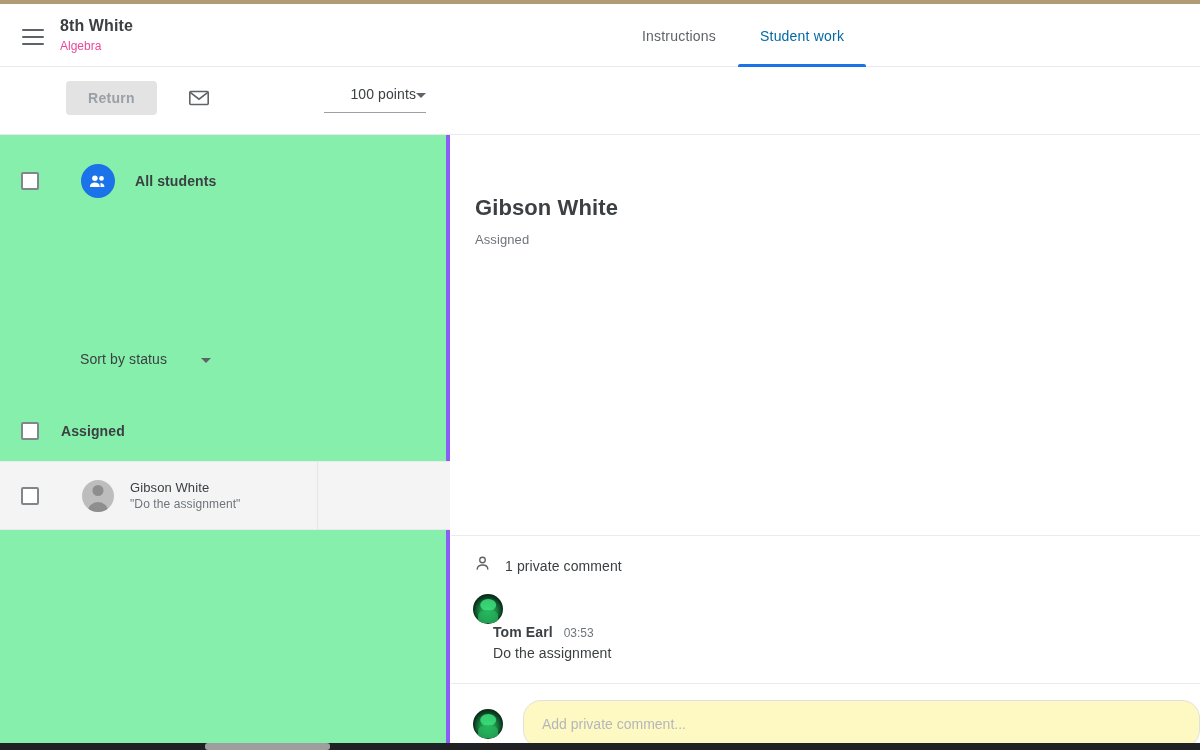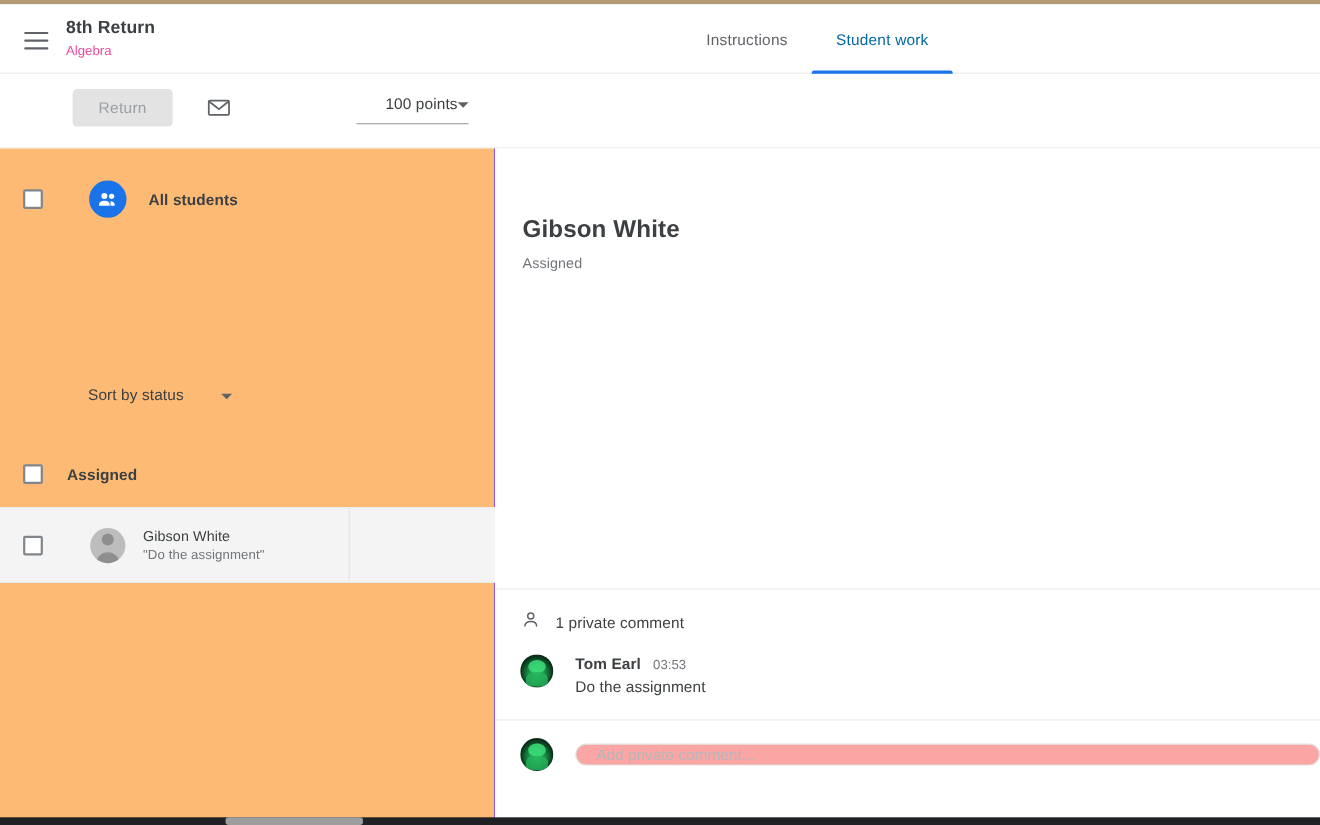--- a/index.html
+++ b/index.html
@@ -127,20 +127,21 @@
     width: 91px;
     height: 34px;
     border: none;
     border-radius: 4px;
     background: #e3e3e3;
     color: #9aa0a6;
     font-size: 14px;
     font-family: "Liberation Sans", sans-serif;
     letter-spacing: 0.3px;
     cursor: default;
+    font-weight: bold;
   }
 
   .mail-icon-btn {
     position: absolute;
     left: 184px;
     top: 16px;
     width: 30px;
     height: 28px;
     cursor: pointer;
     display: flex;
@@ -172,22 +173,22 @@
     border-right: 5px solid transparent;
     border-top: 5px solid #5f6368;
   }
 
   
   .left-pane {
     position: absolute;
     top: 135px; left: 0;
     width: 450px;
     height: 615px;
-    background: #fdba74;
-    border-right: 1px solid #8b5cf6;
+    background: #86efac;
+    border-right: 4px solid #8b5cf6;
   }
 
   .checkbox {
     width: 18px;
     height: 18px;
     border: 2px solid #80868b;
     border-radius: 2px;
     background: #ffffff;
     cursor: pointer;
     flex: none;
@@ -364,20 +365,21 @@
   .comments-head-label {
     margin-left: 13px;
     font-size: 14px;
     color: #3c4043;
     letter-spacing: 0.1px;
   }
 
   .comment {
     display: flex;
     padding: 17px 16px 22px 22px;
+    flex-direction: column;
   }
   .photo-avatar {
     width: 30px;
     height: 30px;
     border-radius: 50%;
     flex: none;
     background:
       radial-gradient(circle at 50% 58%, #2fd06a 0%, #1c8c46 34%, #0c3f22 62%, #08140d 100%),
       linear-gradient(140deg, #c9b23c 0%, #7a6a1f 40%, #1b2b14 100%);
     box-shadow: inset 0 0 3px rgba(0,0,0,0.55);
@@ -431,28 +433,28 @@
 
   .comment-compose {
     border-top: 1px solid #e8eaed;
     display: flex;
     align-items: center;
     padding: 16px 0 16px 22px;
   }
   .comment-input {
     margin-left: 20px;
     flex: 1;
-    height: 20px;
+    height: 48px;
     border: 1px solid #e0e0e0;
     border-radius: 18px;
     padding: 0 18px;
     font-size: 14px;
     font-family: "Liberation Sans", sans-serif;
     color: #3c4043;
-    background: #fca5a5;
+    background: #fef9c3;
     outline: none;
   }
   .comment-input::placeholder { color: #b4b7ba; }
 
   
   .bottom-scrollbar {
     position: absolute;
     left: 0; bottom: 0;
     width: 1200px;
     height: 7px;
@@ -477,21 +479,21 @@
 
   <div class="header">
 
     <div class="hamburger">
       <span></span>
       <span></span>
       <span></span>
     </div>
 
     <div class="course-block">
-      <div class="course-title">8th Return</div>
+      <div class="course-title">8th White</div>
       <div class="course-sub">Algebra</div>
     </div>
 
     <div class="tabs">
       <div class="tab">Instructions</div>
       <div class="tab active">Student work</div>
     </div>
   </div>
 
   <div class="toolbar">

